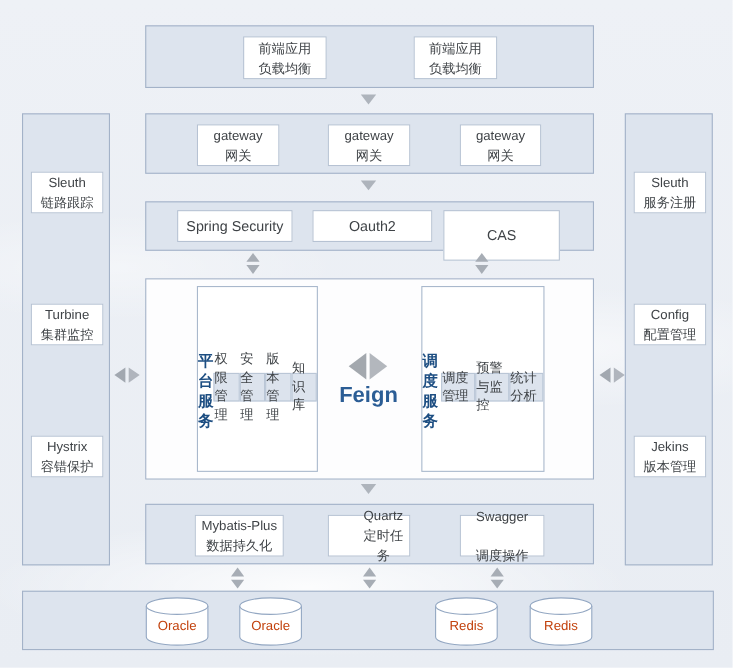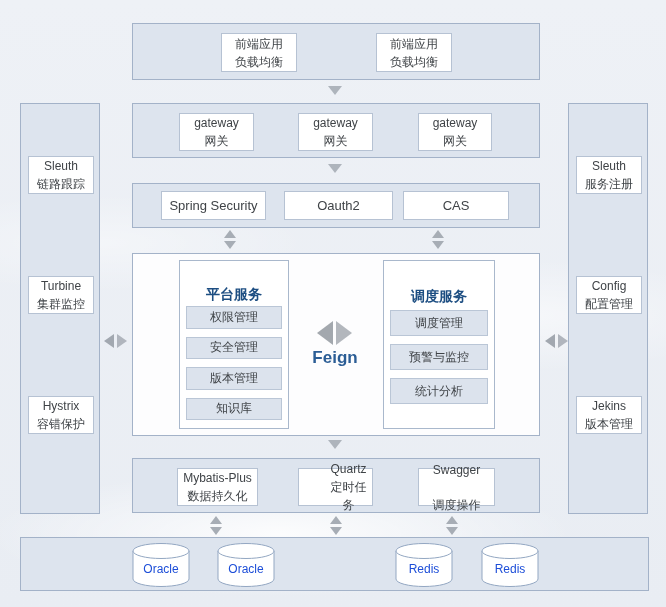--- a/index.html
+++ b/index.html
@@ -18,49 +18,49 @@
     background:#dde4ee;border:1px solid #a3b2c8;
   }
   .container.white{background:#fdfdfe;}
   .wbox{
     position:absolute;box-sizing:border-box;background:#ffffff;border:1px solid #b6c2d3;
     display:flex;flex-direction:column;align-items:center;justify-content:center;
     text-align:center;font-size:12px;line-height:1.5;color:#3f4347;
   }
   .panel{
     position:absolute;box-sizing:border-box;background:#ffffff;border:1px solid #a9b8cc;
-    display:flex;flex-direction:column;align-items:center;padding-top:22px;
+    display:flex;flex-direction:row;align-items:center;padding-top:22px;
   }
   .panel-title{
     font-size:14px;font-weight:bold;color:#1d4e82;height:27px;display:flex;align-items:center;
   }
   .pitem{
     box-sizing:border-box;background:#dce3ed;border:1px solid #bac6d6;
     height:26px;margin-bottom:8px;display:flex;align-items:center;justify-content:center;
     font-size:12px;color:#3f4347;
   }
   .feign-label{
-    position:absolute;text-align:center;font-size:17px;font-weight:bold;color:#2b5d95;
+    position:absolute;text-align:center;font-size:20px;font-weight:bold;color:#2b5d95;
   }
   
   .t{width:0;height:0;}
   .t-down{border-left:7px solid transparent;border-right:7px solid transparent;border-top:9px solid #aeb4bc;}
   .t-up{border-left:6px solid transparent;border-right:6px solid transparent;border-bottom:8px solid #a7adb5;}
   .t-dn-s{border-left:6px solid transparent;border-right:6px solid transparent;border-top:8px solid #a7adb5;}
   .t-left{border-top:7px solid transparent;border-bottom:7px solid transparent;border-right:10px solid #a2a8b0;}
   .t-right{border-top:7px solid transparent;border-bottom:7px solid transparent;border-left:10px solid #b0b5bd;}
   .t-left-big{border-top:12px solid transparent;border-bottom:12px solid transparent;border-right:16px solid #a3a8ae;}
   .t-right-big{border-top:12px solid transparent;border-bottom:12px solid transparent;border-left:16px solid #b3b7bd;}
   .varrows{position:absolute;display:flex;flex-direction:column;align-items:center;gap:3px;}
   .harrows{position:absolute;display:flex;flex-direction:row;align-items:center;gap:3px;}
   .sarrow{position:absolute;}
   
   .cyl{position:absolute;width:60px;height:46px;}
   .cyl svg{position:absolute;left:0;top:0;}
-  .cyl .lbl{position:absolute;left:0;right:0;top:20px;text-align:center;font-size:12px;color:#1d4ed8;}
+  .cyl .lbl{position:absolute;left:0;right:0;top:20px;text-align:center;font-size:12px;color:#c2410c;}
 </style>
 </head>
 <body>
 
 <div class="canvas">
 
   <div class="container" style="left:132px;top:23px;width:408px;height:57px;">
     <div class="wbox" style="left:88px;top:9px;width:76px;height:39px;">
       <span>前端应用</span>
       <span>负载均衡</span>
@@ -90,21 +90,21 @@
 
   <div class="sarrow t t-down" style="left:328px;top:164px;"></div>
 
   <div class="container" style="left:132px;top:183px;width:408px;height:45px;">
     <div class="wbox" style="left:28px;top:7px;width:105px;height:29px;font-size:13px;">
       <span>Spring Security</span>
     </div>
     <div class="wbox" style="left:151px;top:7px;width:109px;height:29px;font-size:13px;">
       <span>Oauth2</span>
     </div>
-    <div class="wbox" style="left:270px;top:7px;width:106px;height:29px;font-size:13px;">
+    <div class="wbox" style="left:270px;top:7px;width:106px;height:46px;font-size:13px;">
       <span>CAS</span>
     </div>
   </div>
 
   <div class="varrows" style="left:224px;top:230px;">
     <div class="t t-up"></div>
       <div class="t t-dn-s"></div>
   </div>
   <div class="varrows" style="left:432px;top:230px;">
     <div class="t t-up"></div>

